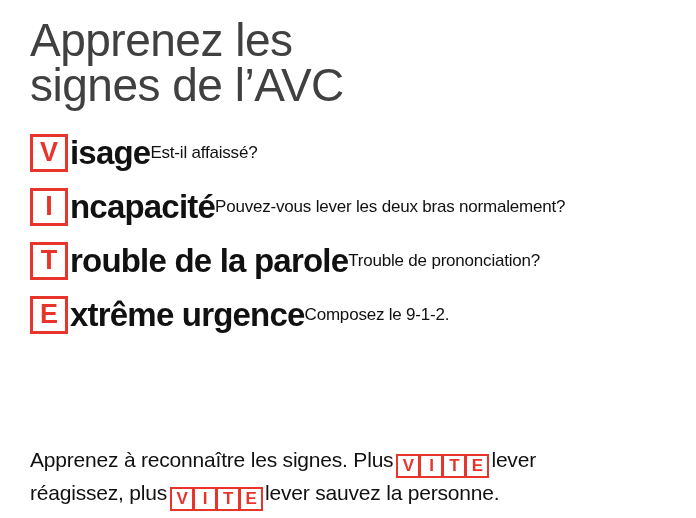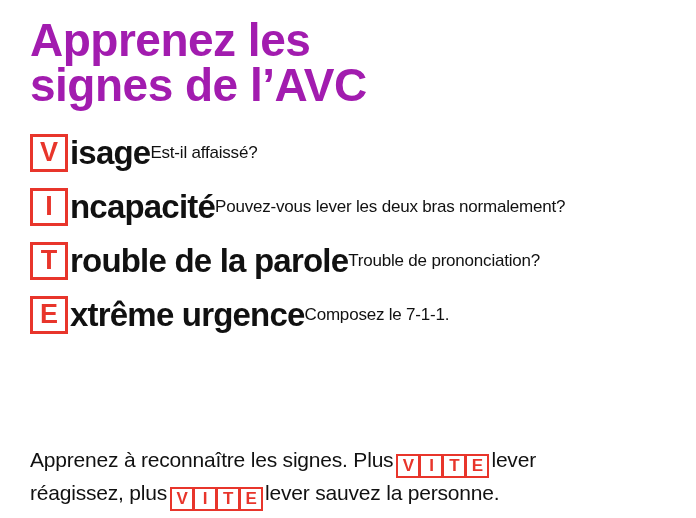--- a/index.html
+++ b/index.html
@@ -19,23 +19,23 @@
     position: relative;
     width: 696px;
     height: 518px;
     box-sizing: border-box;
     padding: 18px 26px 0 30px;
   }
   
   .headline {
     font-size: 46px;
     line-height: 0.97;
-    font-weight: 700;
+    font-weight: 400;
     letter-spacing: -0.5px;
-    color: #a21caf;
+    color: #404040;
     margin: 0 0 22px 0;
     white-space: pre-line;
   }
   
   .rows {
     margin: 0;
     padding: 0;
   }
   .row {
     display: flex;
@@ -139,21 +139,21 @@
 
     <div class="row">
       <span class="letter-box">T</span>
       <span class="word">rouble de la parole</span>
       <span class="question">Trouble de prononciation?</span>
     </div>
 
     <div class="row">
       <span class="letter-box">E</span>
       <span class="word">xtrême urgence</span>
-      <span class="question">Composez le 7-1-1.</span>
+      <span class="question">Composez le 9-1-2.</span>
     </div>
 
   </div>
 
   <div class="footer-text">
     <span>Apprenez à reconnaître les signes. Plus</span><span class="inline-vite">
         <span class="mini-box">V</span>
         <span class="mini-box">I</span>
         <span class="mini-box">T</span>
         <span class="mini-box">E</span>

